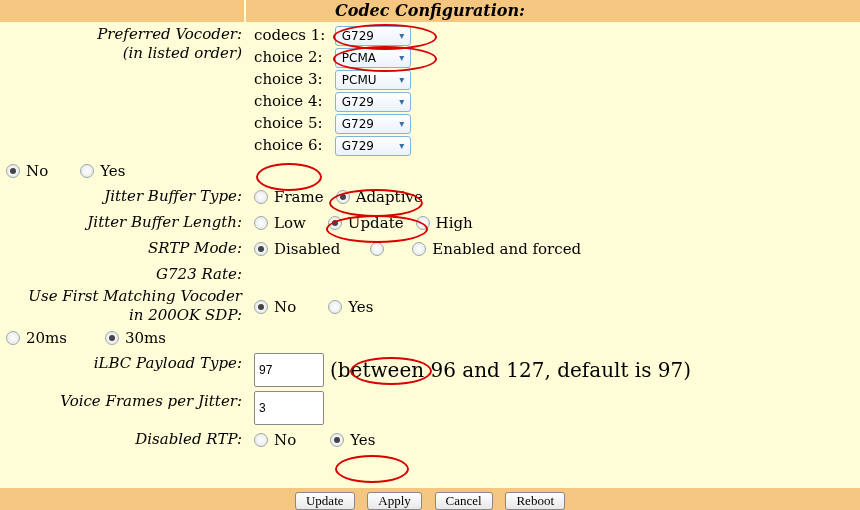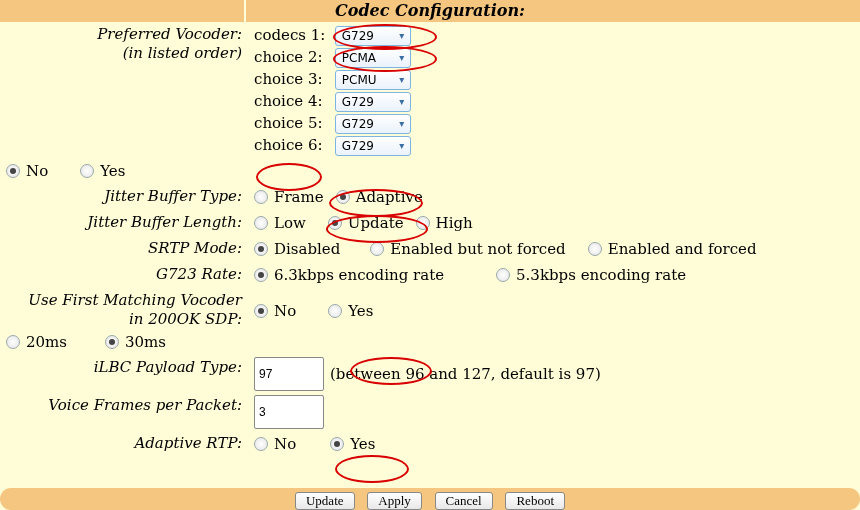--- a/index.html
+++ b/index.html
@@ -29,21 +29,20 @@
     position:absolute;
     left:244px;top:0;width:2px;height:100%;
     background:#fefdd8;
   }
   .ftr{
     position:absolute;
     left:0;right:0;bottom:0;
     text-align:center;
     padding-top:1px;
     box-sizing:border-box;
-    border-radius:11px;
   }
   .ftr button{
     font-family:Georgia,serif;
     font-size:13px;
     padding:0 10px;
     margin:0 4px;
     border:1px solid #888;
     border-radius:3px;
     background:linear-gradient(#fff,#e8e8e8);
     height:18px;line-height:16px;
@@ -131,21 +130,21 @@
     width:70px;height:20px;
     border:1px solid #888;
     border-radius:2px;
     font-family:Arial,sans-serif;
     font-size:12px;
     padding:16px 4px;
     box-sizing:border-box;
     margin-right:6px;
   }
 
-  .hint{font-size:15px}
+  .hint{font-size:20px}
 
   .ring{position:absolute;border:2px solid #d80000;border-radius:50%;pointer-events:none}
 </style>
 </head>
 <body>
 
 <div class="hdr">Codec Configuration:</div>
 
 <div class="row">
   <div class="lab">
@@ -236,43 +235,31 @@
 <div class="row">
   <div class="lab">SRTP Mode:</div>
   <div class="val">
     <span class="rad on">
         <i></i>
         <span>Disabled</span>
       </span>
     <span style="width:18px"></span>
     <span class="rad">
         <i></i>
-        <span>Enabled but not forced</span>
       </span>
     <span style="width:10px"></span>
     <span class="rad">
         <i></i>
         <span>Enabled and forced</span>
       </span>
   </div>
 </div>
 
 <div class="row">
   <div class="lab">G723 Rate:</div>
-  <div class="val">
-    <span class="rad on">
-        <i></i>
-        <span>6.3kbps encoding rate</span>
-      </span>
-    <span style="width:40px"></span>
-    <span class="rad">
-        <i></i>
-        <span>5.3kbps encoding rate</span>
-      </span>
-  </div>
 </div>
 
 <div class="row">
   <div class="lab">
     <span>Use First Matching Vocoder</span><br>
     <span>in 200OK SDP:</span>
   </div>
   <div class="val" style="padding-top:12px">
     <span class="rad on">
         <i></i>
@@ -302,28 +289,28 @@
 
 <div class="row">
   <div class="lab">iLBC Payload Type:</div>
   <div class="val">
     <input class="tin" value="97" style="">
     <span class="hint">(between 96 and 127, default is 97)</span>
   </div>
 </div>
 
 <div class="row">
-  <div class="lab">Voice Frames per Packet:</div>
+  <div class="lab">Voice Frames per Jitter:</div>
   <div class="val" style="align-items:flex-start">
     <input class="tin" value="3" style="">
   </div>
 </div>
 
 <div class="row">
-  <div class="lab">Adaptive RTP:</div>
+  <div class="lab">Disabled RTP:</div>
   <div class="val">
     <span class="rad">
         <i></i>
         <span>No</span>
       </span>
     <span style="width:22px"></span>
     <span class="rad on">
         <i></i>
         <span>Yes</span>
       </span>

